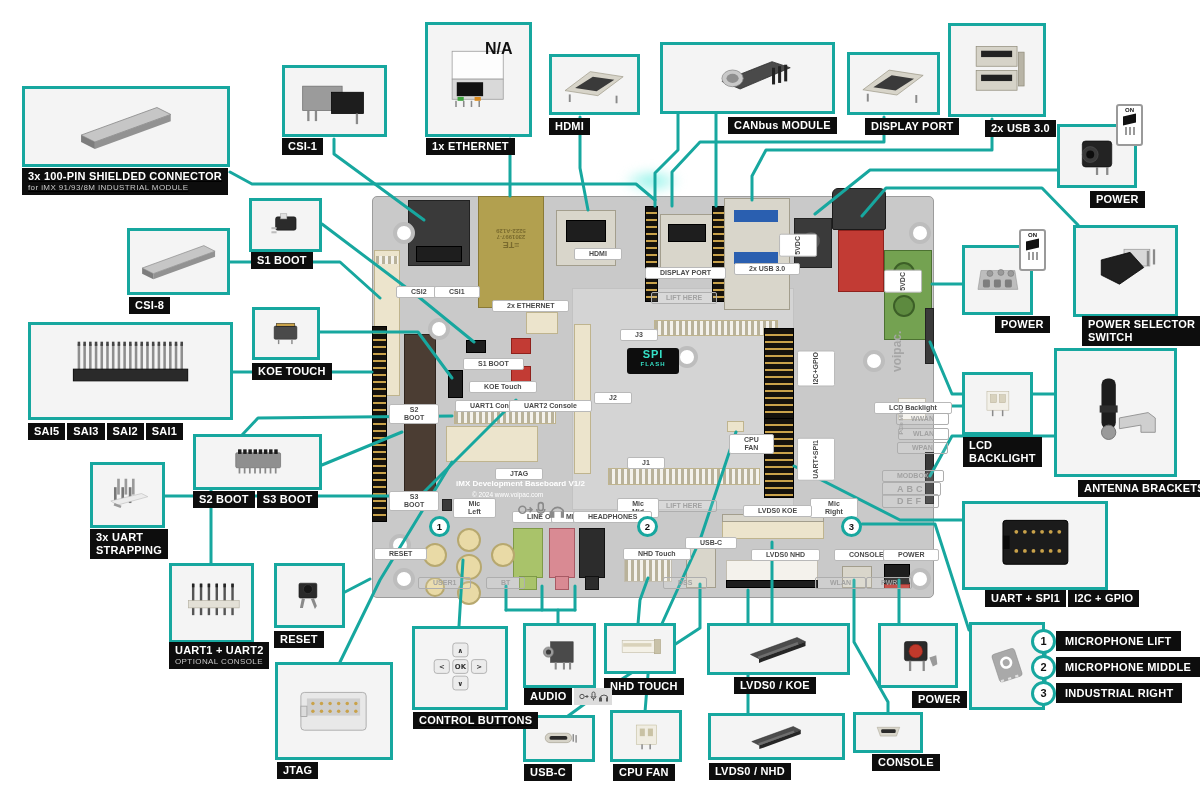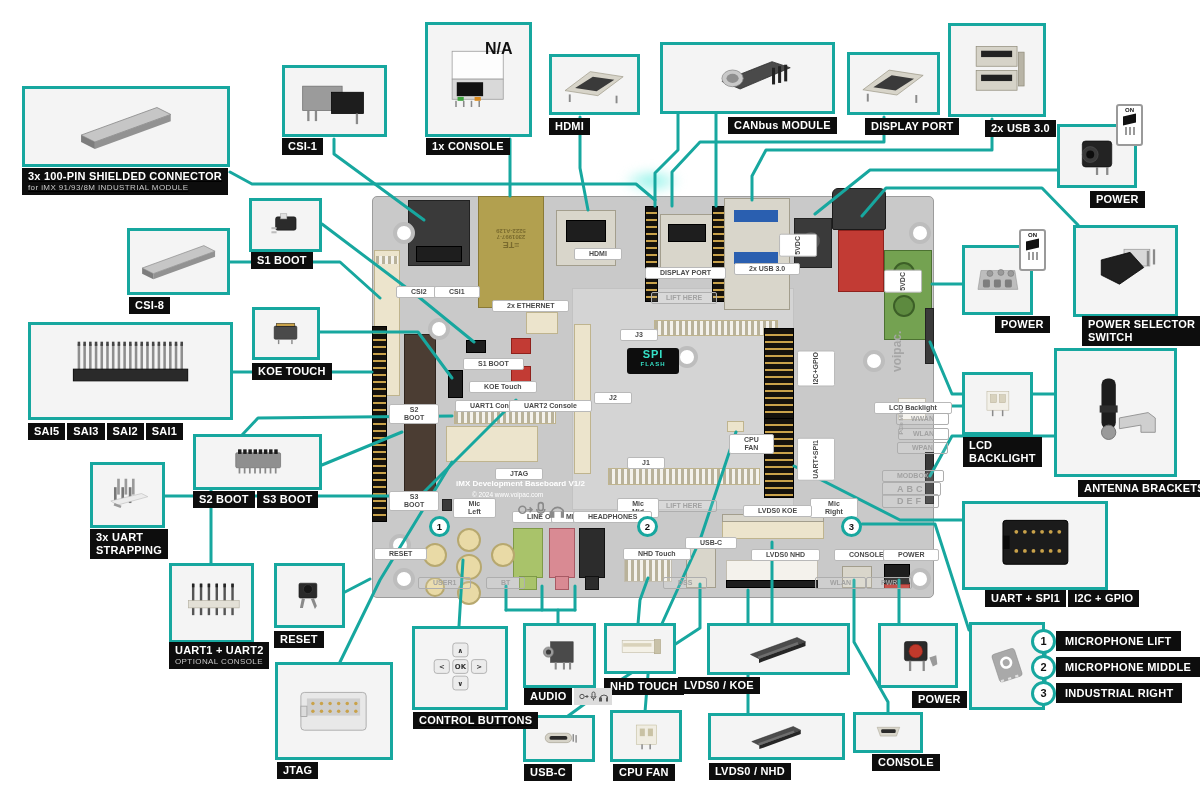--- a/index.html
+++ b/index.html
@@ -301,21 +301,21 @@
           <rect x="55" y="63" width="8" height="5" fill="#d98a1e"></rect>
           <rect x="30" y="68" width="2" height="8" fill="#8a8a8a"></rect>
           <rect x="40" y="68" width="2" height="8" fill="#8a8a8a"></rect>
           <rect x="50" y="68" width="2" height="8" fill="#8a8a8a"></rect>
           <rect x="60" y="68" width="2" height="8" fill="#8a8a8a"></rect>
         </svg>
       </div>
     </div>
     <div class="overlayNA" style="left: 485px; top: 40px;">N/A</div>
     <div class="chip" style="left: 426px; top: 138px;">
-      <span class="seg"><span>1x CONSOLE</span></span>
+      <span class="seg"><span>1x ETHERNET</span></span>
     </div>
     <div class="callout" style="left: 549px; top: 54px; width: 91px; height: 61px;">
       <div style="width: 92%; height: 92%;">
         <svg class="minisvg" width="100%" height="100%" viewBox="0 0 120 80" preserveAspectRatio="xMidYMid meet" xmlns="http://www.w3.org/2000/svg">
           <polygon points="14,50 54,20 106,28 66,58" fill="#d7d4c9" stroke="#97927f"></polygon>
           <polygon points="30,46 58,28 92,33 64,51" fill="#3a3a3a"></polygon>
           <rect x="20" y="56" width="3" height="12" fill="#8a8a8a"></rect>
           <rect x="94" y="58" width="3" height="12" fill="#8a8a8a"></rect>
         </svg>
       </div>
@@ -523,21 +523,21 @@
     </div>
     <div class="callout" style="left: 707px; top: 623px; width: 143px; height: 52px;">
       <div style="width: 92%; height: 92%;">
         <svg class="minisvg" width="100%" height="100%" viewBox="0 0 120 80" preserveAspectRatio="xMidYMid meet" xmlns="http://www.w3.org/2000/svg">
           <polygon points="8,50 96,18 112,26 24,58" fill="#4c4c4c" stroke="#2a2a2a"></polygon>
           <polygon points="24,58 112,26 112,34 24,66" fill="#262626"></polygon>
           <rect x="20" y="40" width="80" height="5" transform="rotate(-20 60 42)" fill="#6e6e6e"></rect>
         </svg>
       </div>
     </div>
-    <div class="chip" style="left: 672px; top: 677px; padding-left: 6px;">
+    <div class="chip" style="left: 728px; top: 677px; padding-left: 6px;">
       <span class="seg"><span>LVDS0 / KOE</span></span>
     </div>
     <div class="callout" style="left: 708px; top: 713px; width: 137px; height: 47px;">
       <div style="width: 92%; height: 92%;">
         <svg class="minisvg" width="100%" height="100%" viewBox="0 0 120 80" preserveAspectRatio="xMidYMid meet" xmlns="http://www.w3.org/2000/svg">
           <polygon points="8,50 96,18 112,26 24,58" fill="#4c4c4c" stroke="#2a2a2a"></polygon>
           <polygon points="24,58 112,26 112,34 24,66" fill="#262626"></polygon>
           <rect x="20" y="40" width="80" height="5" transform="rotate(-20 60 42)" fill="#6e6e6e"></rect>
         </svg>
       </div>

